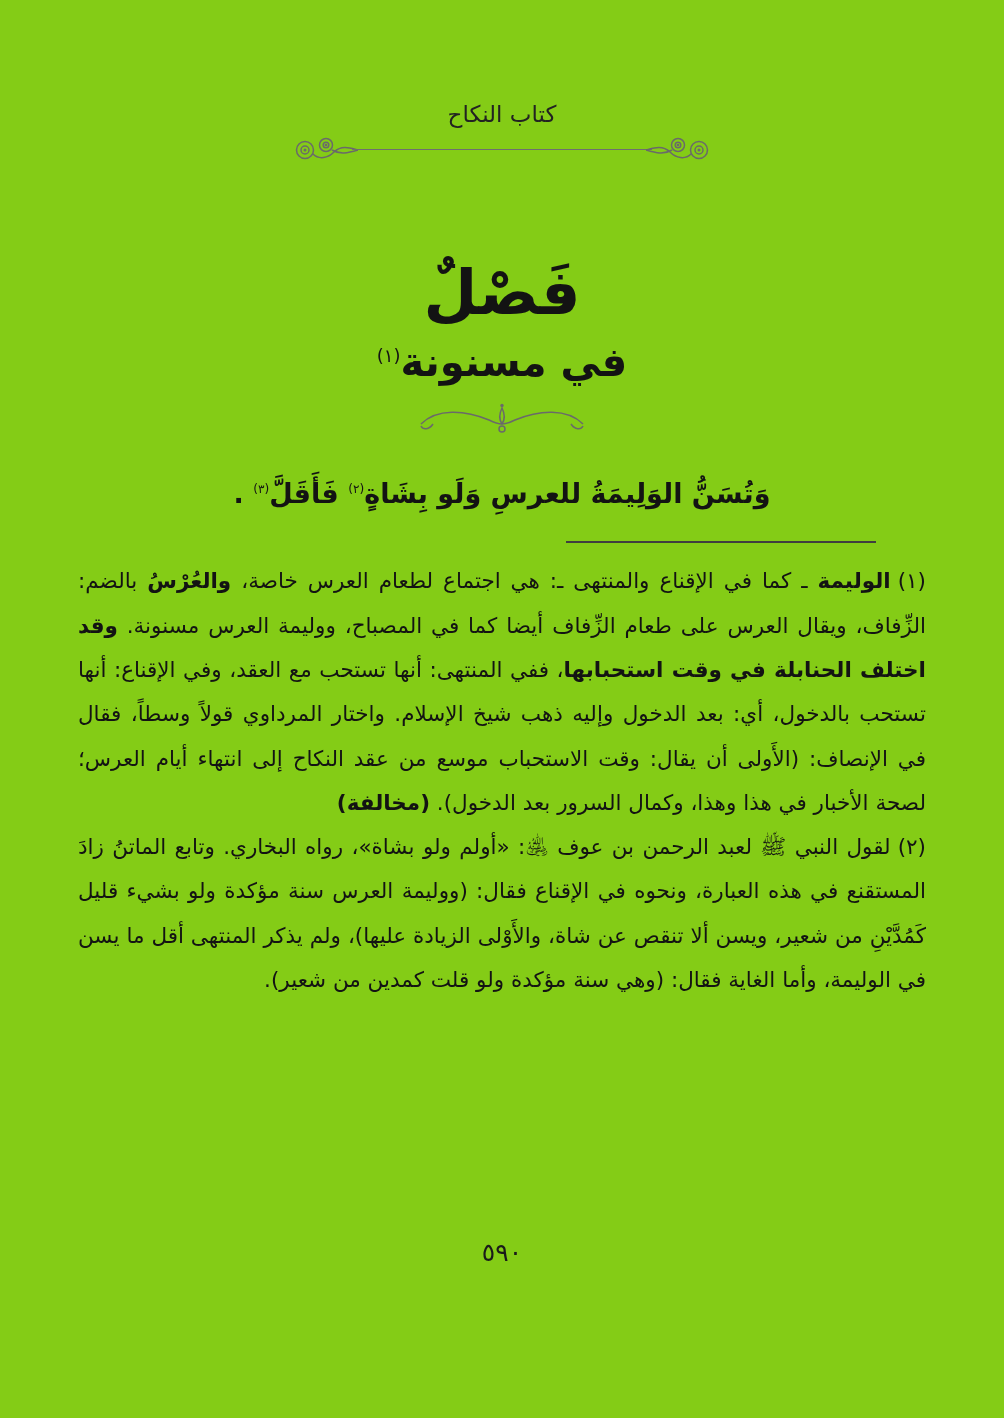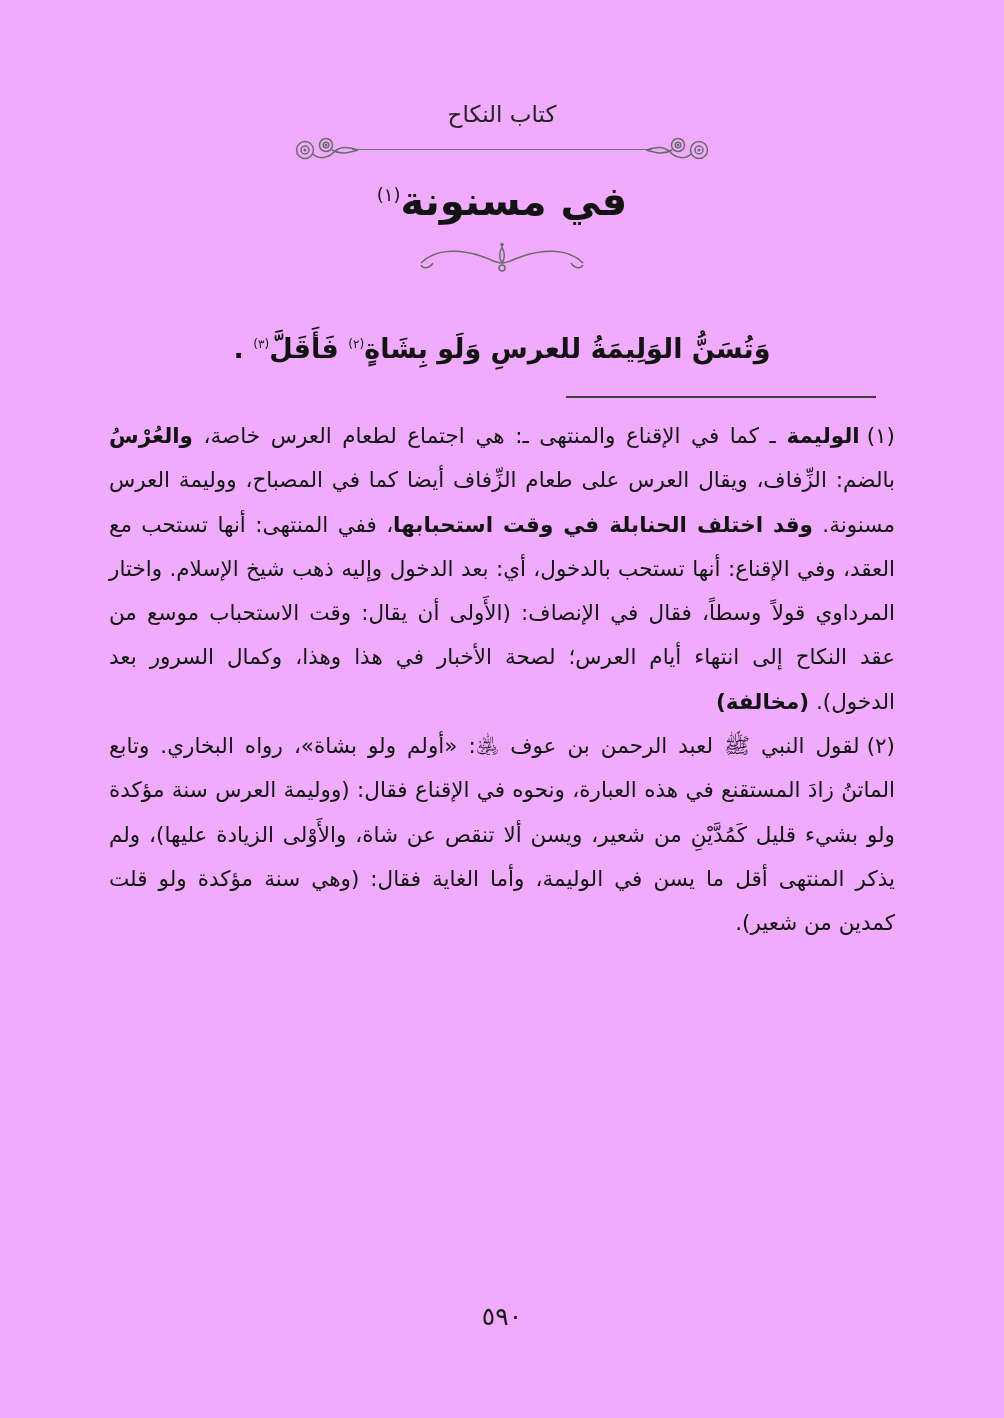--- a/index.html
+++ b/index.html
@@ -1,20 +1,20 @@
 <!DOCTYPE html>
 <html lang="ar" dir="rtl"><head>
 <meta charset="utf-8">
 <style>
   html,body{margin:0;padding:0;background:#e9e9e9;}
   .page{
     position:relative;
     width:1004px;height:1418px;
     margin:0 auto;
-    background:#f0abfc;
+    background:#84cc16;
     box-sizing:border-box;
     padding-top:100px;
     font-family:"DejaVu Sans",sans-serif;
     color:#131313;
     overflow:hidden;
     direction:rtl;
   }
   
   .header{text-align:center;}
   .header-title{font-size:23px;line-height:1.3;color:#222;}
@@ -22,31 +22,31 @@
   .rule-line{width:300px;height:0;border-top:1.5px solid #6f6f6f;margin:0 -6px;}
   .orn{display:block;}
   .flip{transform:scaleX(-1);}
   
   .fasl{text-align:center;font-size:62px;font-weight:bold;line-height:1.15;margin-top:90px;letter-spacing:1px;}
   .subtitle{text-align:center;font-size:40px;font-weight:bold;margin-top:10px;line-height:1.2;}
   .sup{font-size:0.45em;vertical-align:super;line-height:0;font-weight:normal;}
   .divider-orn{text-align:center;margin-top:14px;}
   .divider-orn svg{display:inline-block;}
   
-  .matn{text-align:center;font-size:27px;font-weight:bold;margin:42px 120px 0;line-height:1.6;}
+  .matn{text-align:center;font-size:27px;font-weight:bold;margin:26px 120px 0;line-height:1.6;}
   .matn .sup{font-weight:normal;}
   
   .fn-sep{width:310px;border-top:2px solid #3f3f3f;margin:26px 128px 16px auto;}
   
-  .footnotes{margin:0 109px;font-size:21.5px;line-height:2.06;text-align:justify;}
+  .footnotes{margin:0 78px;font-size:21.5px;line-height:2.06;text-align:justify;}
   .footnote{margin:0;}
   .b{font-weight:bold;}
   .fn-num{margin-left:7px;white-space:nowrap;}
   
-  .page-num{position:absolute;top:1302px;left:0;right:0;text-align:center;font-size:25px;color:#1a1a1a;}
+  .page-num{position:absolute;top:1238px;left:0;right:0;text-align:center;font-size:25px;color:#1a1a1a;}
 </style>
 </head>
 <body>
 
 <div class="page">
 
   <div class="header">
     <div class="header-title">كتاب النكاح</div>
     <div class="header-rule">
       <svg class="orn" width="66" height="34" viewBox="0 0 66 34">
@@ -70,20 +70,21 @@
             <circle cx="34" cy="12" r="2.8"></circle>
           <path d="M21 21 C 27 27, 36 25, 42 19 C 50 12, 58 15, 66 17"></path>
           <path d="M40 17 C 48 22, 56 20, 66 17"></path>
         </g>
         <circle cx="13" cy="17" r="1.5" fill="#6a6a6a"></circle>
         <circle cx="34" cy="12" r="1.3" fill="#6a6a6a"></circle>
       </svg>
     </div>
   </div>
 
+  <div class="fasl">فَصْلٌ</div>
   <div class="subtitle">
     <span>في مسنونة</span><span class="sup">(١)</span>
   </div>
 
   <div class="divider-orn">
     <svg width="170" height="42" viewBox="0 0 170 42">
       <g fill="none" stroke="#6a6a6a" stroke-width="1.5">
         <path d="M4 24 C 20 8, 48 10, 72 20 C 78 23, 82 24, 85 24"></path>
         <path d="M166 24 C 150 8, 122 10, 98 20 C 92 23, 88 24, 85 24"></path>
         <path d="M16 24 c -4 6, -10 6, -12 2"></path>

